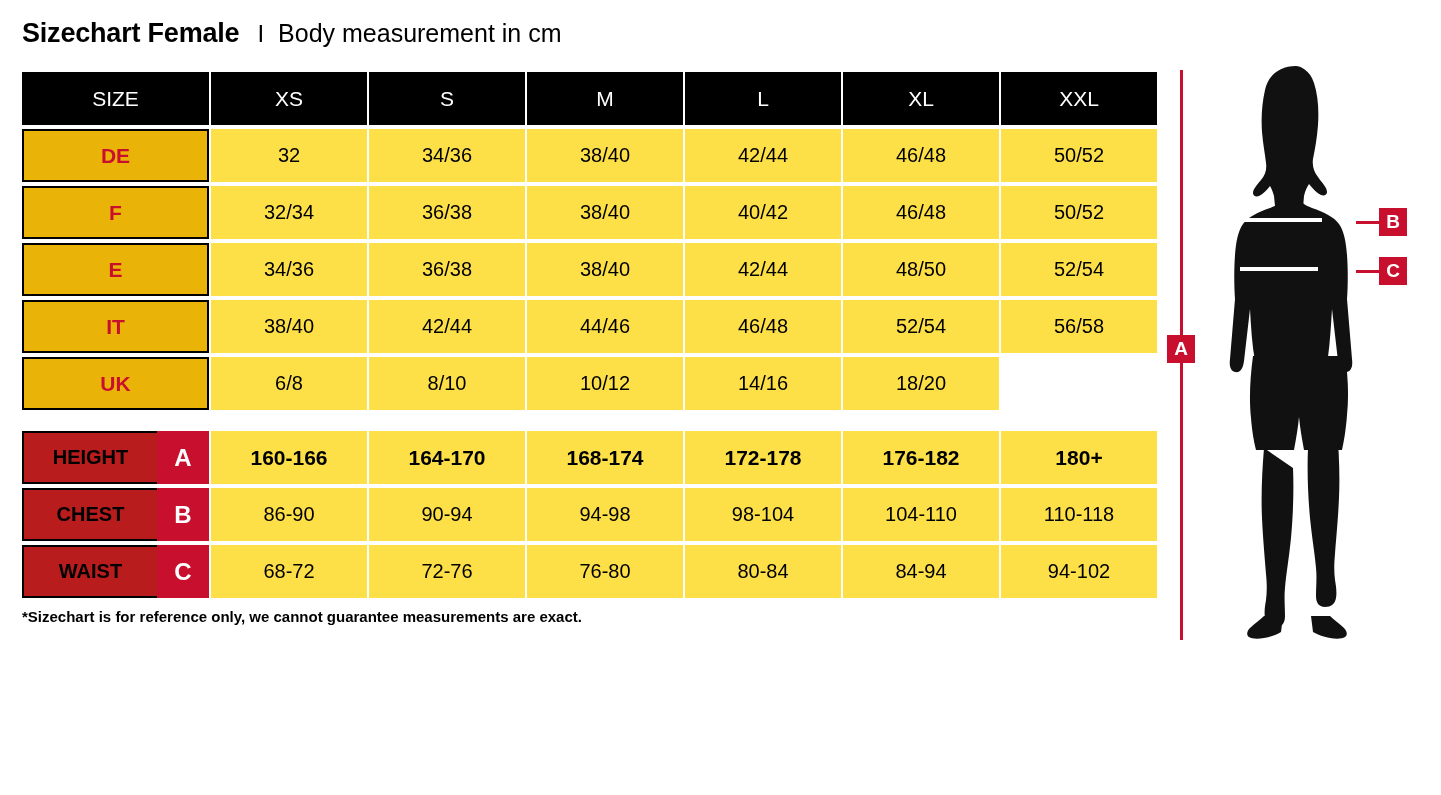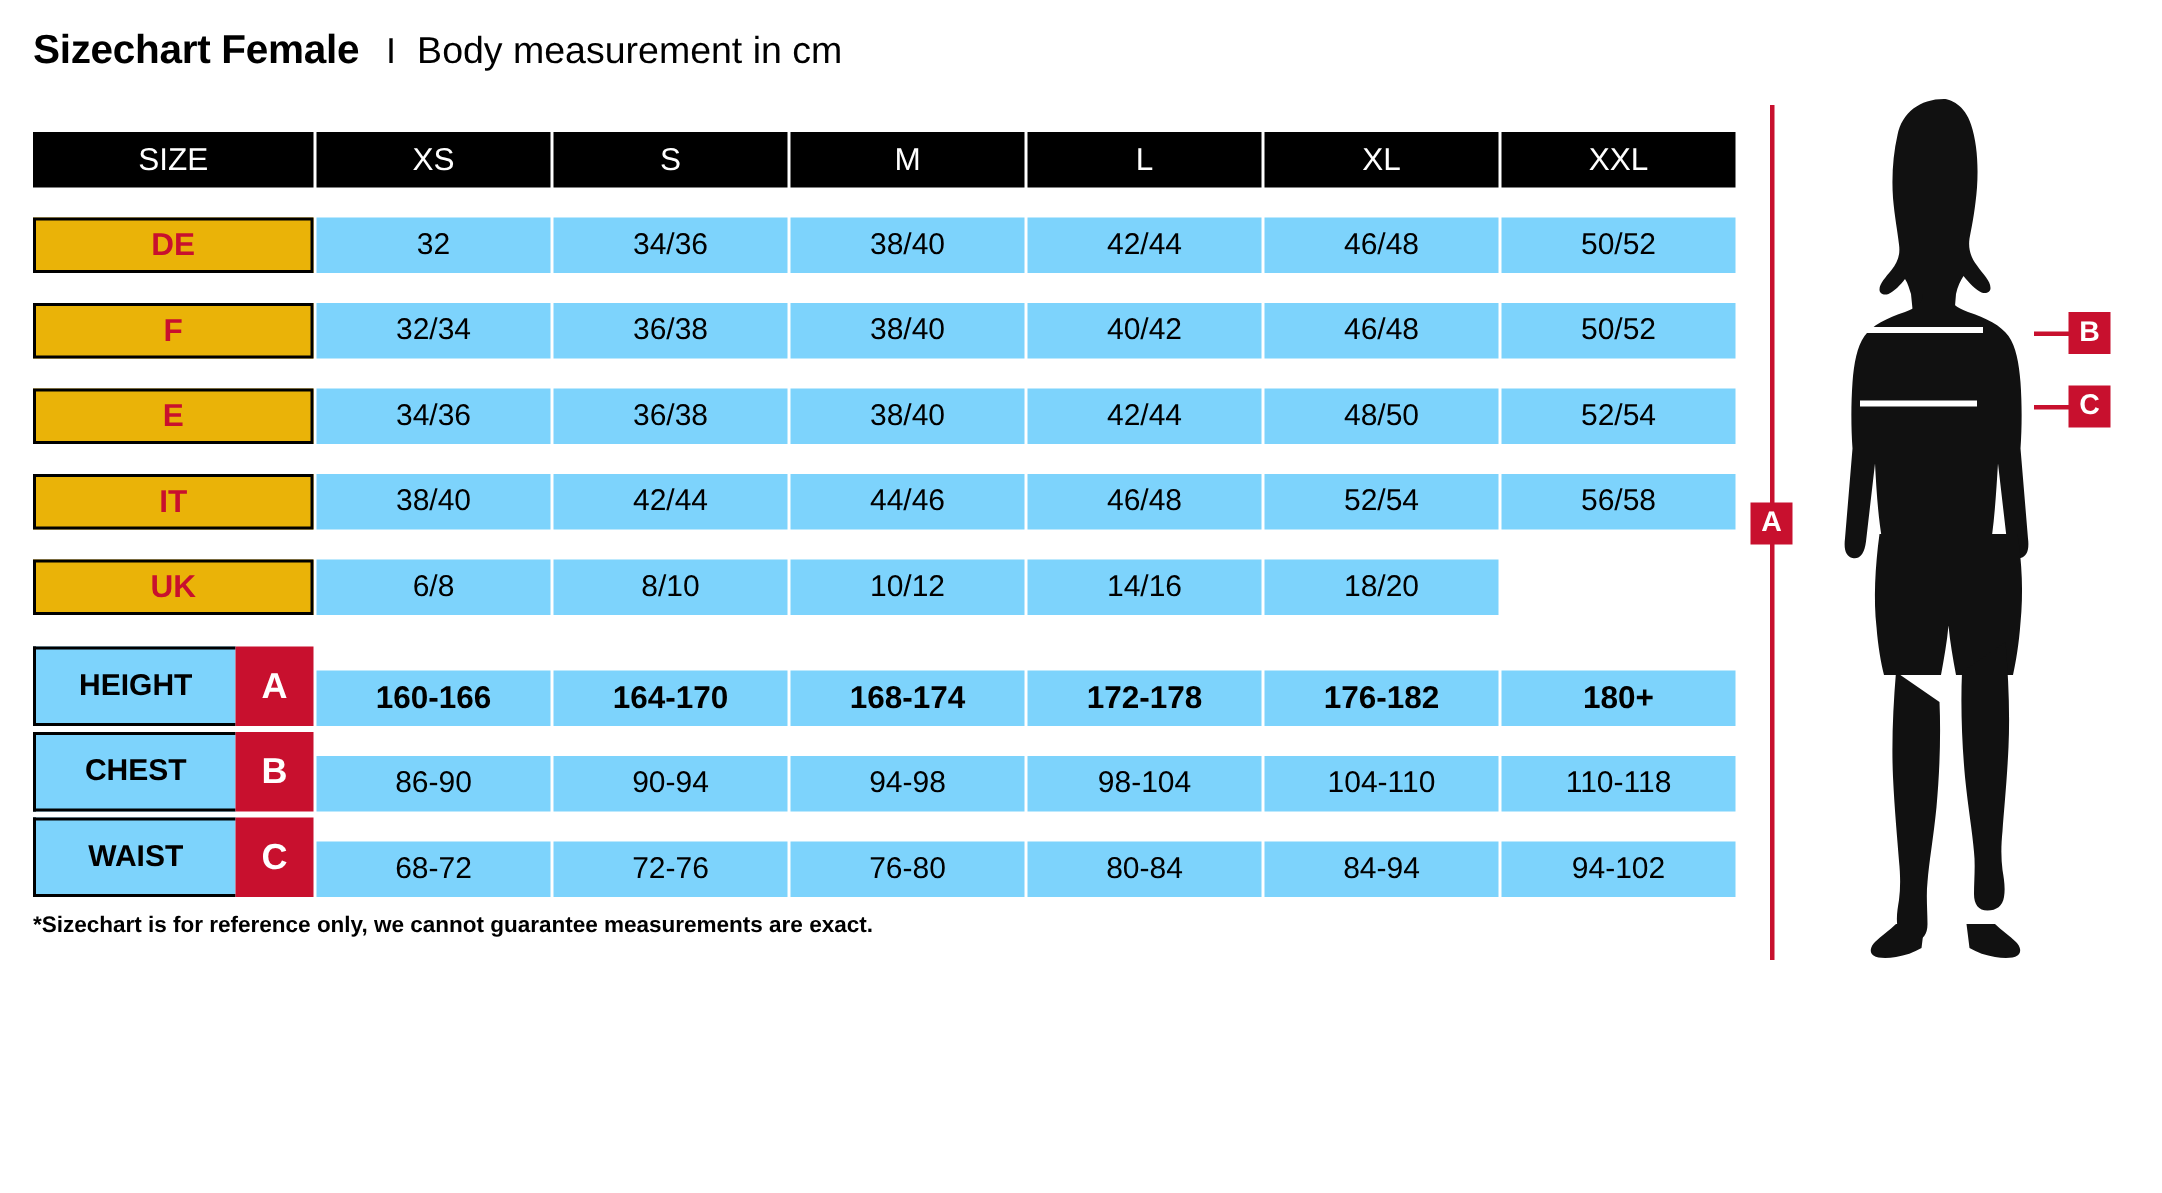--- a/index.html
+++ b/index.html
@@ -55,26 +55,25 @@
   }
   .row {
     display: flex;
     margin-bottom: 4px;
   }
   .row.gap {
     margin-top: 21px;
   }
   .cell {
     box-sizing: border-box;
-    height: 37px;
+    height: 53px;
     display: flex;
     align-items: center;
     justify-content: center;
     font-size: 20px;
-    margin-top: 16px;
   }
 
   
   .c-label {
     width: 187px;
     min-width: 187px;
   }
   .c-label.head {
     background: #000000;
     color: #ffffff;
@@ -99,40 +98,40 @@
   .c-measure .m-text {
     flex: 1;
     border: 2px solid #000000;
     border-right: none;
     display: flex;
     align-items: center;
     justify-content: center;
     font-weight: bold;
     font-size: 20px;
     box-sizing: border-box;
-    background: #7dd3fc;
+    background: #b91c1c;
   }
   .c-measure .m-letter {
     width: 52px;
     background: #c8102e;
     color: #ffffff;
     font-weight: bold;
     font-size: 24px;
     display: flex;
     align-items: center;
     justify-content: center;
     box-sizing: border-box;
   }
 
   
   .c-data {
     width: 156px;
     min-width: 156px;
     margin-left: 2px;
-    background: #7dd3fc;
+    background: #fde047;
     color: #000000;
   }
   .c-data.head {
     background: #000000;
     color: #ffffff;
     font-size: 21px;
   }
   .c-data.bold {
     font-weight: bold;
     font-size: 21px;

